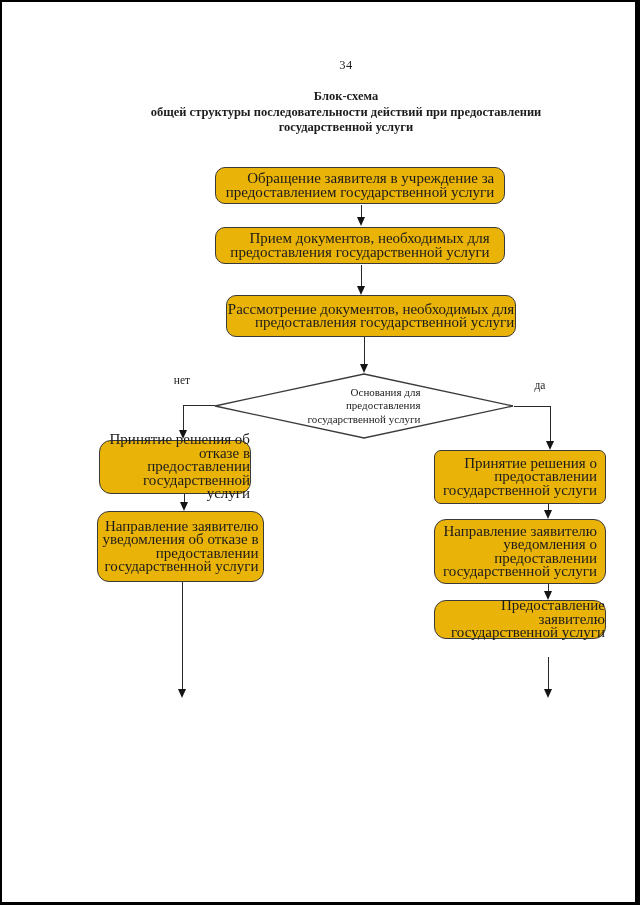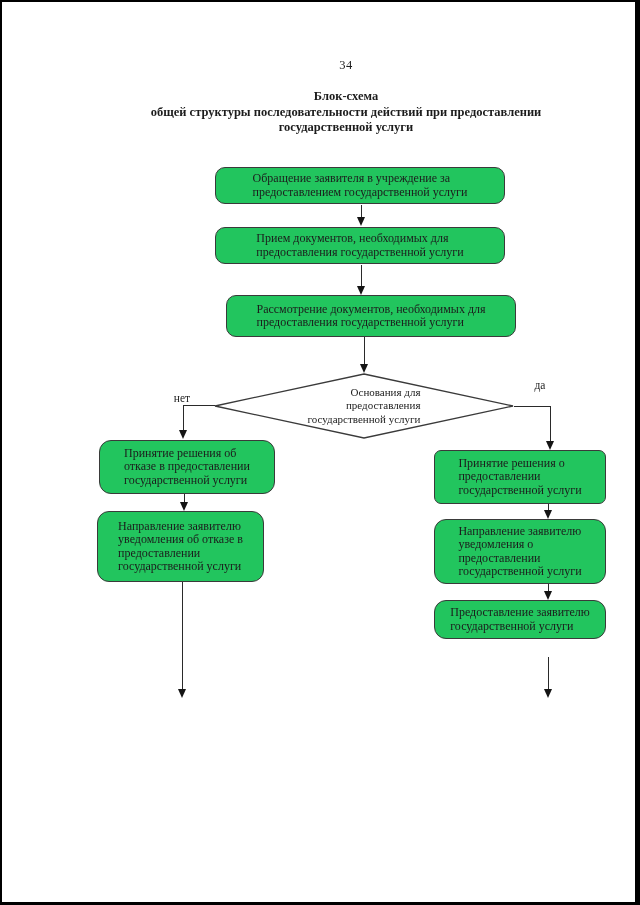--- a/index.html
+++ b/index.html
@@ -12,23 +12,23 @@
     border-width:2px 5px 3px 2px;
     font-family:Liberation Serif, serif;
     color:#1c1c1c;
     overflow:hidden;
   }
   .centerline{position:absolute;left:24px;width:640px;text-align:center;}
   .page-number{top:56px;font-size:12.5px;letter-spacing:.5px;}
   .doc-title{top:87px;font-size:12.5px;font-weight:bold;line-height:15.5px;}
   .node{
     position:absolute;box-sizing:border-box;
-    border:1.4px solid #3a3a3a;background:#22c55e;
+    border:1.4px solid #3a3a3a;background:#eab308;
     display:flex;align-items:center;justify-content:center;
-    text-align:left;font-size:12px;line-height:13.5px;
+    text-align:right;font-size:15px;line-height:13.5px;
     white-space:pre-line;
   }
   .r10{border-radius:10px;}
   .r12{border-radius:12px;}
   .term{border-radius:16px;}
   .vline{position:absolute;width:1.2px;background:#2a2a2a;}
   .hline{position:absolute;height:1.2px;background:#2a2a2a;}
   .ahead{
     position:absolute;width:0;height:0;
     border-left:4.5px solid transparent;
@@ -82,32 +82,32 @@
 
   <div class="diamond-wrap">
     <svg width="300" height="66" viewBox="0 0 300 66">
       <polygon points="150,1 299,33 150,65 1,33" fill="#ffffff" stroke="#3a3a3a" stroke-width="1.3"></polygon>
     </svg>
     <div class="diamond-text">Основания для
 предоставления
 государственной услуги</div>
   </div>
 
-  <div class="branch-label" style="left:158px;top:390px;text-align:center;">нет</div>
+  <div class="branch-label" style="left:158px;top:372px;text-align:center;">нет</div>
   <div class="branch-label" style="left:516px;top:377px;">да</div>
 
   <div class="hline" style="left:181px;top:403px;width:32px;"></div>
   <div class="vline" style="left:181px;top:403px;height:25px;"></div>
   <div class="ahead" style="left:176.5px;top:428px;"></div>
 
   <div class="hline" style="left:512px;top:404px;width:36px;"></div>
   <div class="vline" style="left:548px;top:404px;height:35px;"></div>
   <div class="ahead" style="left:543.5px;top:439px;"></div>
 
-  <div class="node r12" style="left:97px;top:438px;width:176px;height:54px;">
+  <div class="node r12" style="left:97px;top:438px;width:152px;height:54px;">
     <span>Принятие решения об
 отказе в предоставлении
 государственной услуги</span>
   </div>
 
   <div class="vline" style="left:182px;top:492px;height:8px;"></div>
   <div class="ahead" style="left:177.5px;top:500px;"></div>
 
   <div class="node r12" style="left:95px;top:509px;width:167px;height:71px;">
     <span>Направление заявителю

